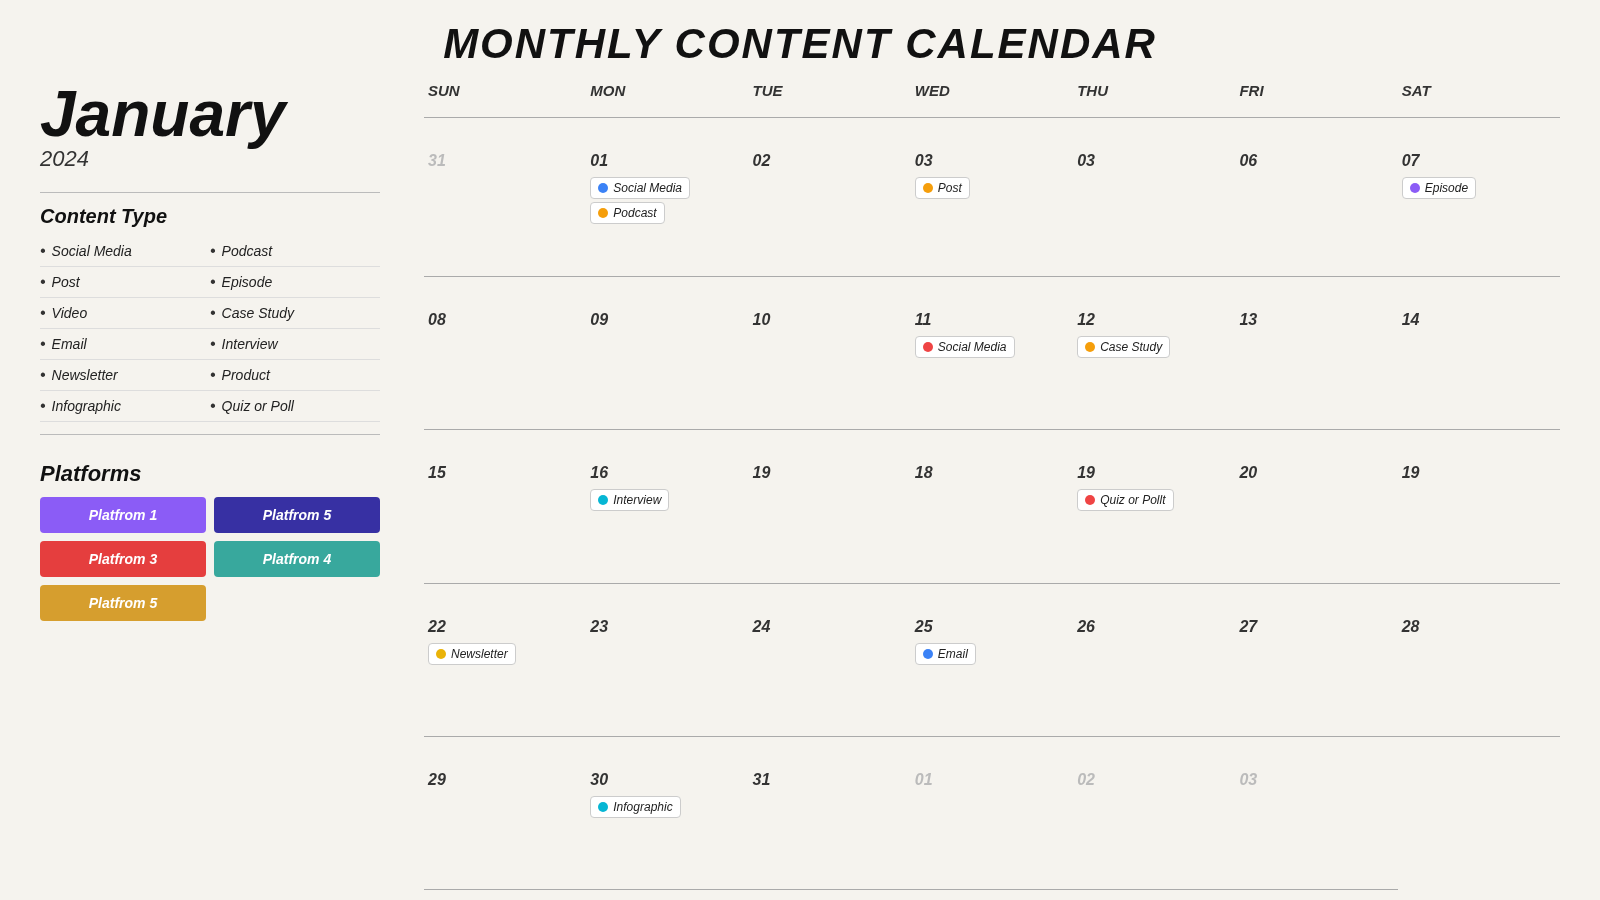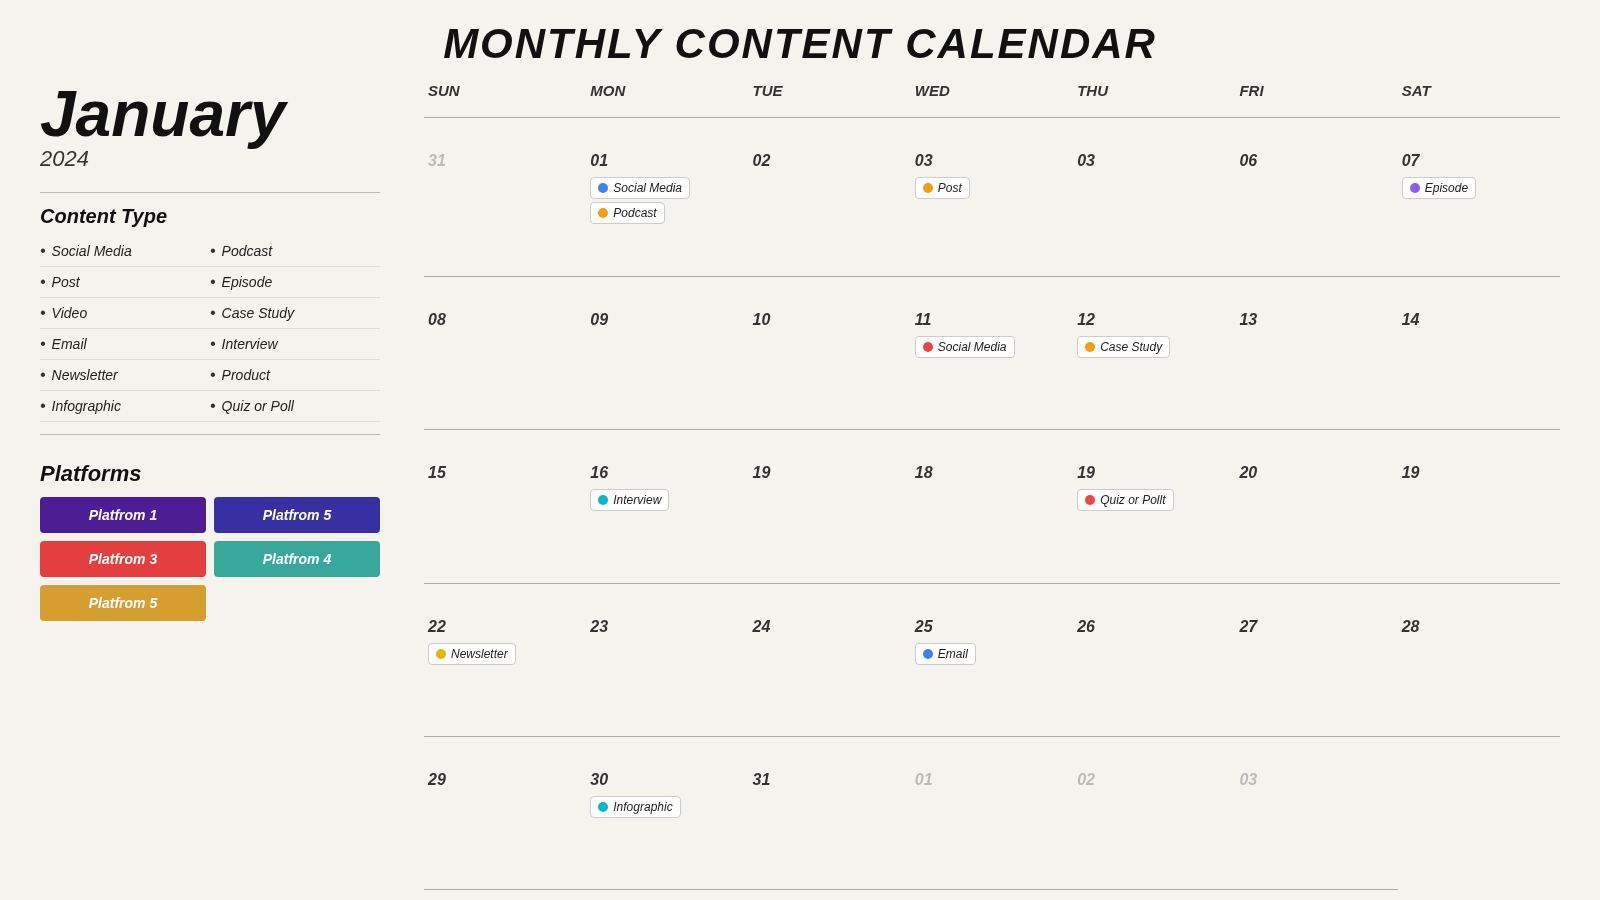--- a/index.html
+++ b/index.html
@@ -100,21 +100,21 @@
       gap: 8px;
     }
     .platform-btn {
       padding: 10px 6px;
       border-radius: 4px;
       color: #fff;
       font-size: 14px;
       font-weight: 600;
       text-align: center;
     }
-    .platform-btn.p1 { background: #4c1d95; }
+    .platform-btn.p1 { background: #8b5cf6; }
     .platform-btn.p2 { background: #3730a3; }
     .platform-btn.p3 { background: #e53e3e; }
     .platform-btn.p4 { background: #38a89d; }
     .platform-btn.p5 { background: #d69e2e; grid-column: 1; }
 
     
     .calendar {
       flex: 1;
       display: flex;
       flex-direction: column;

